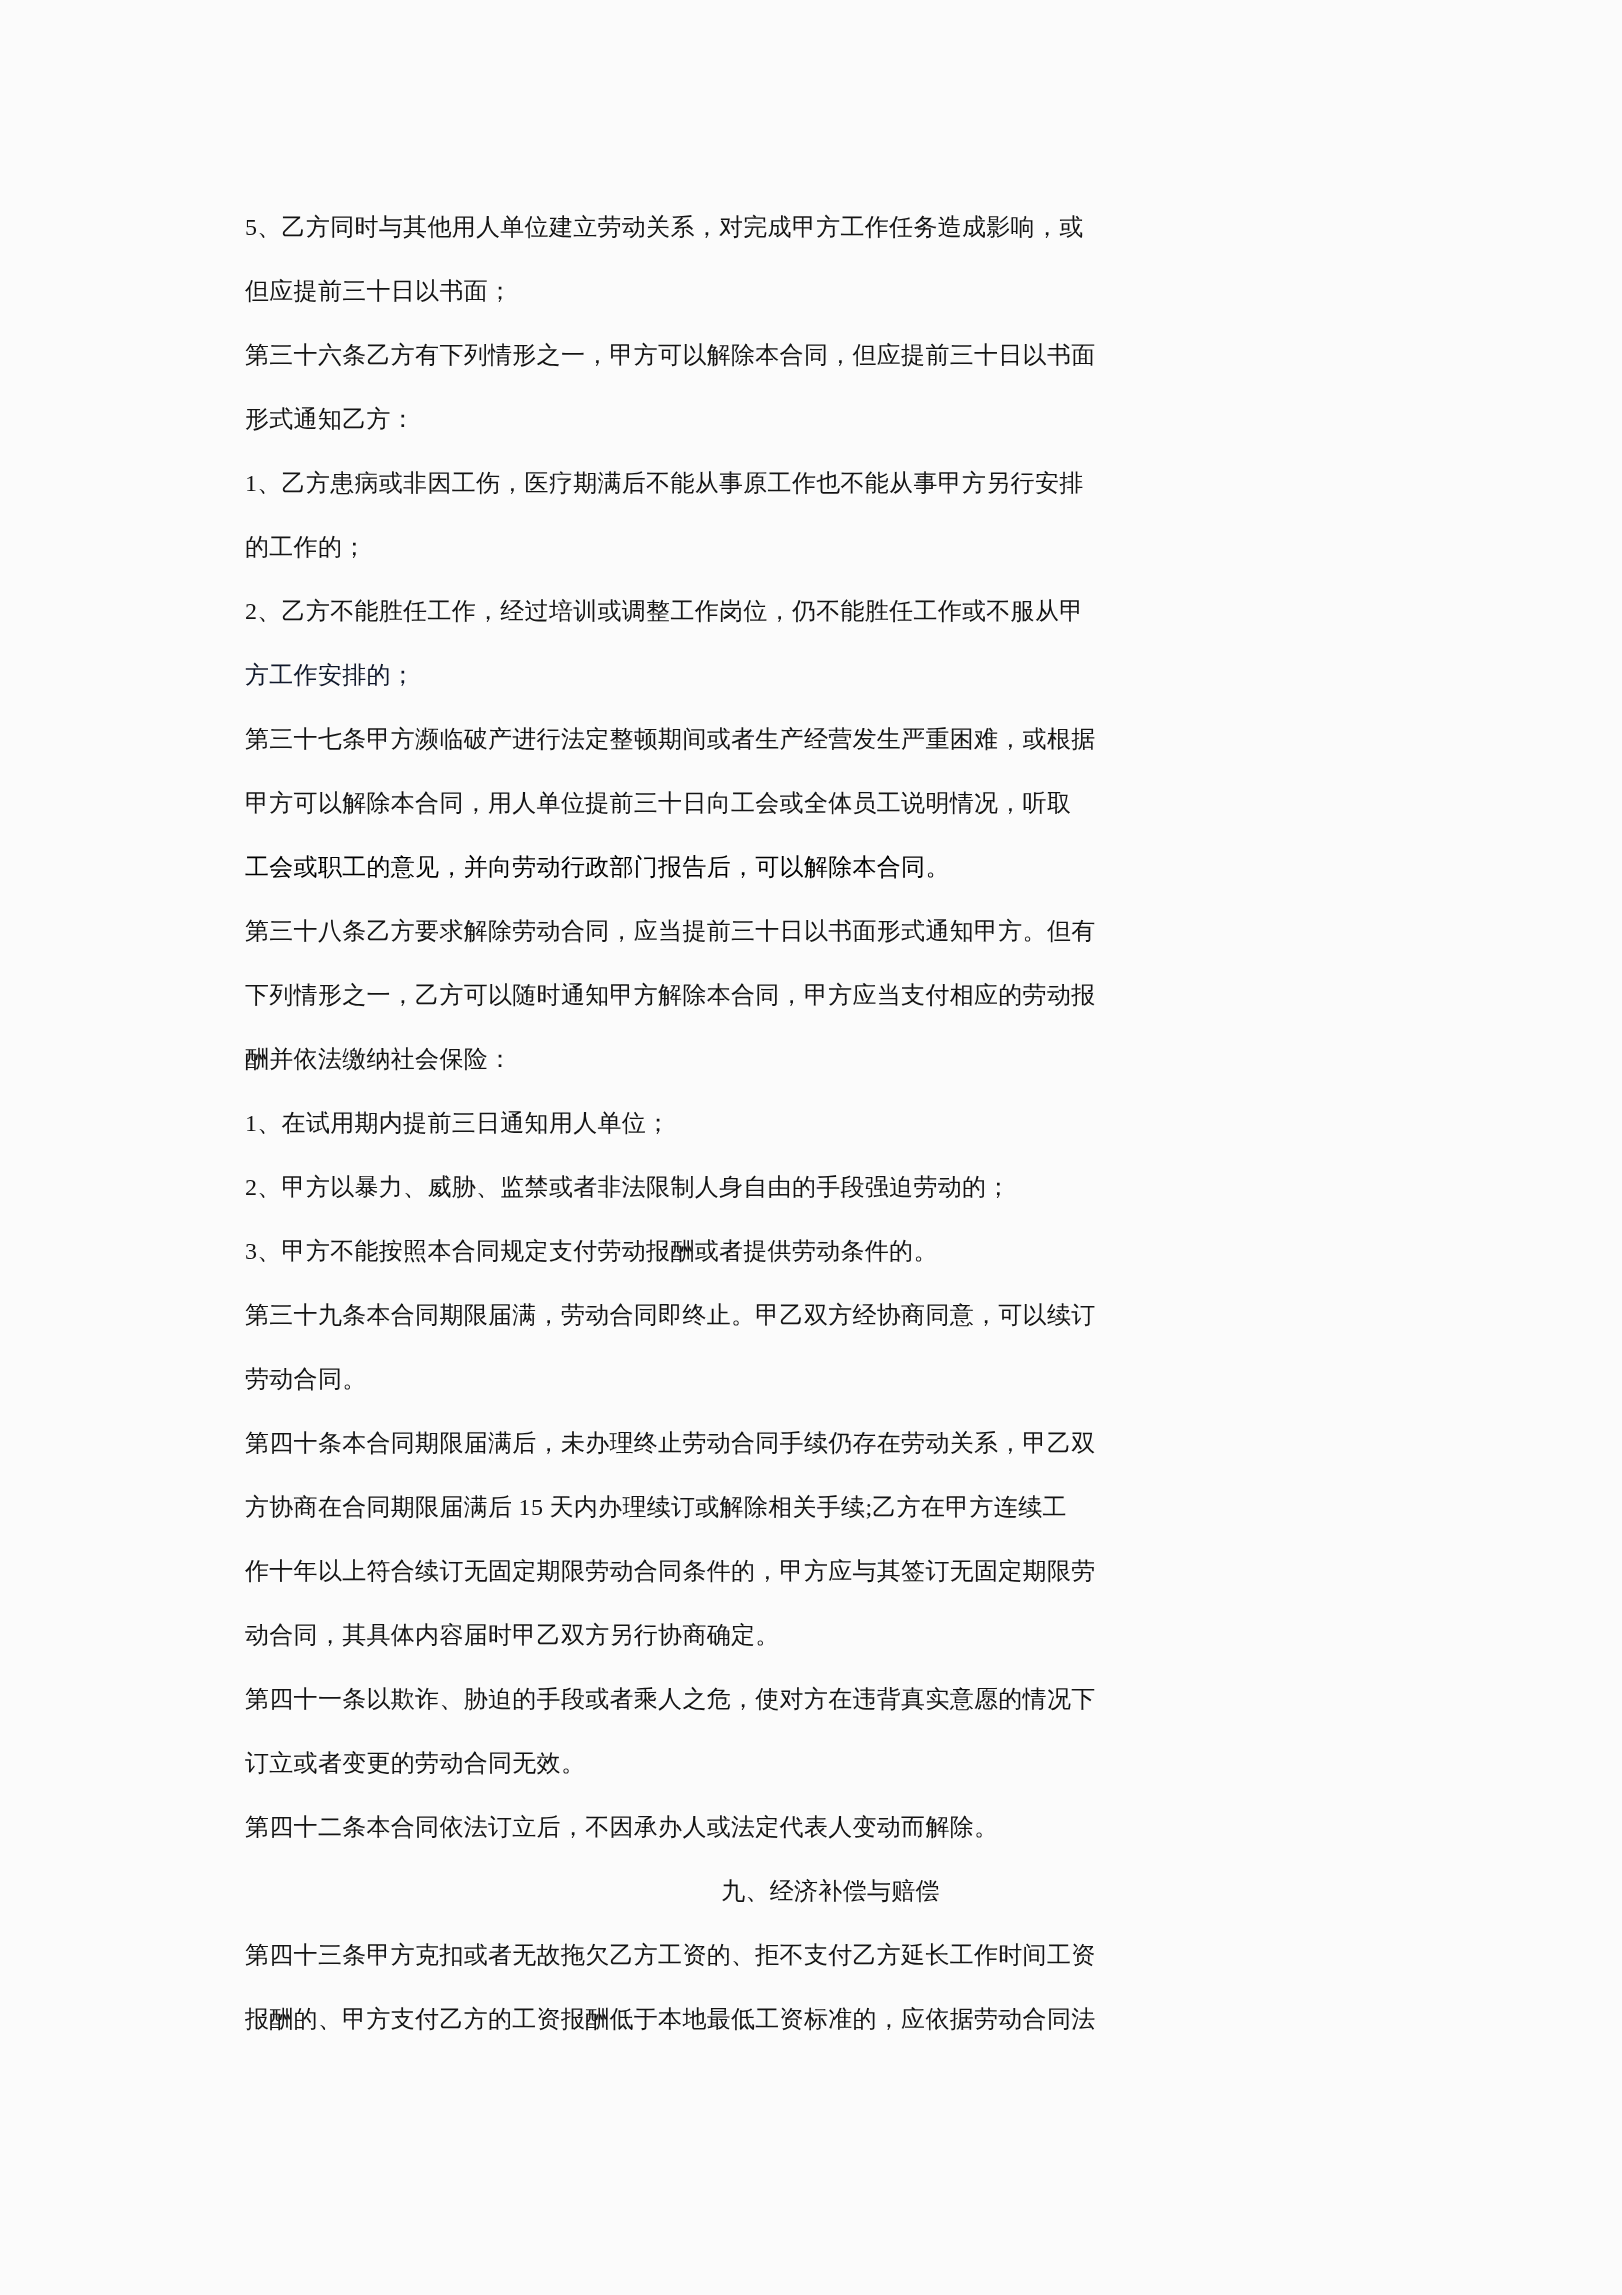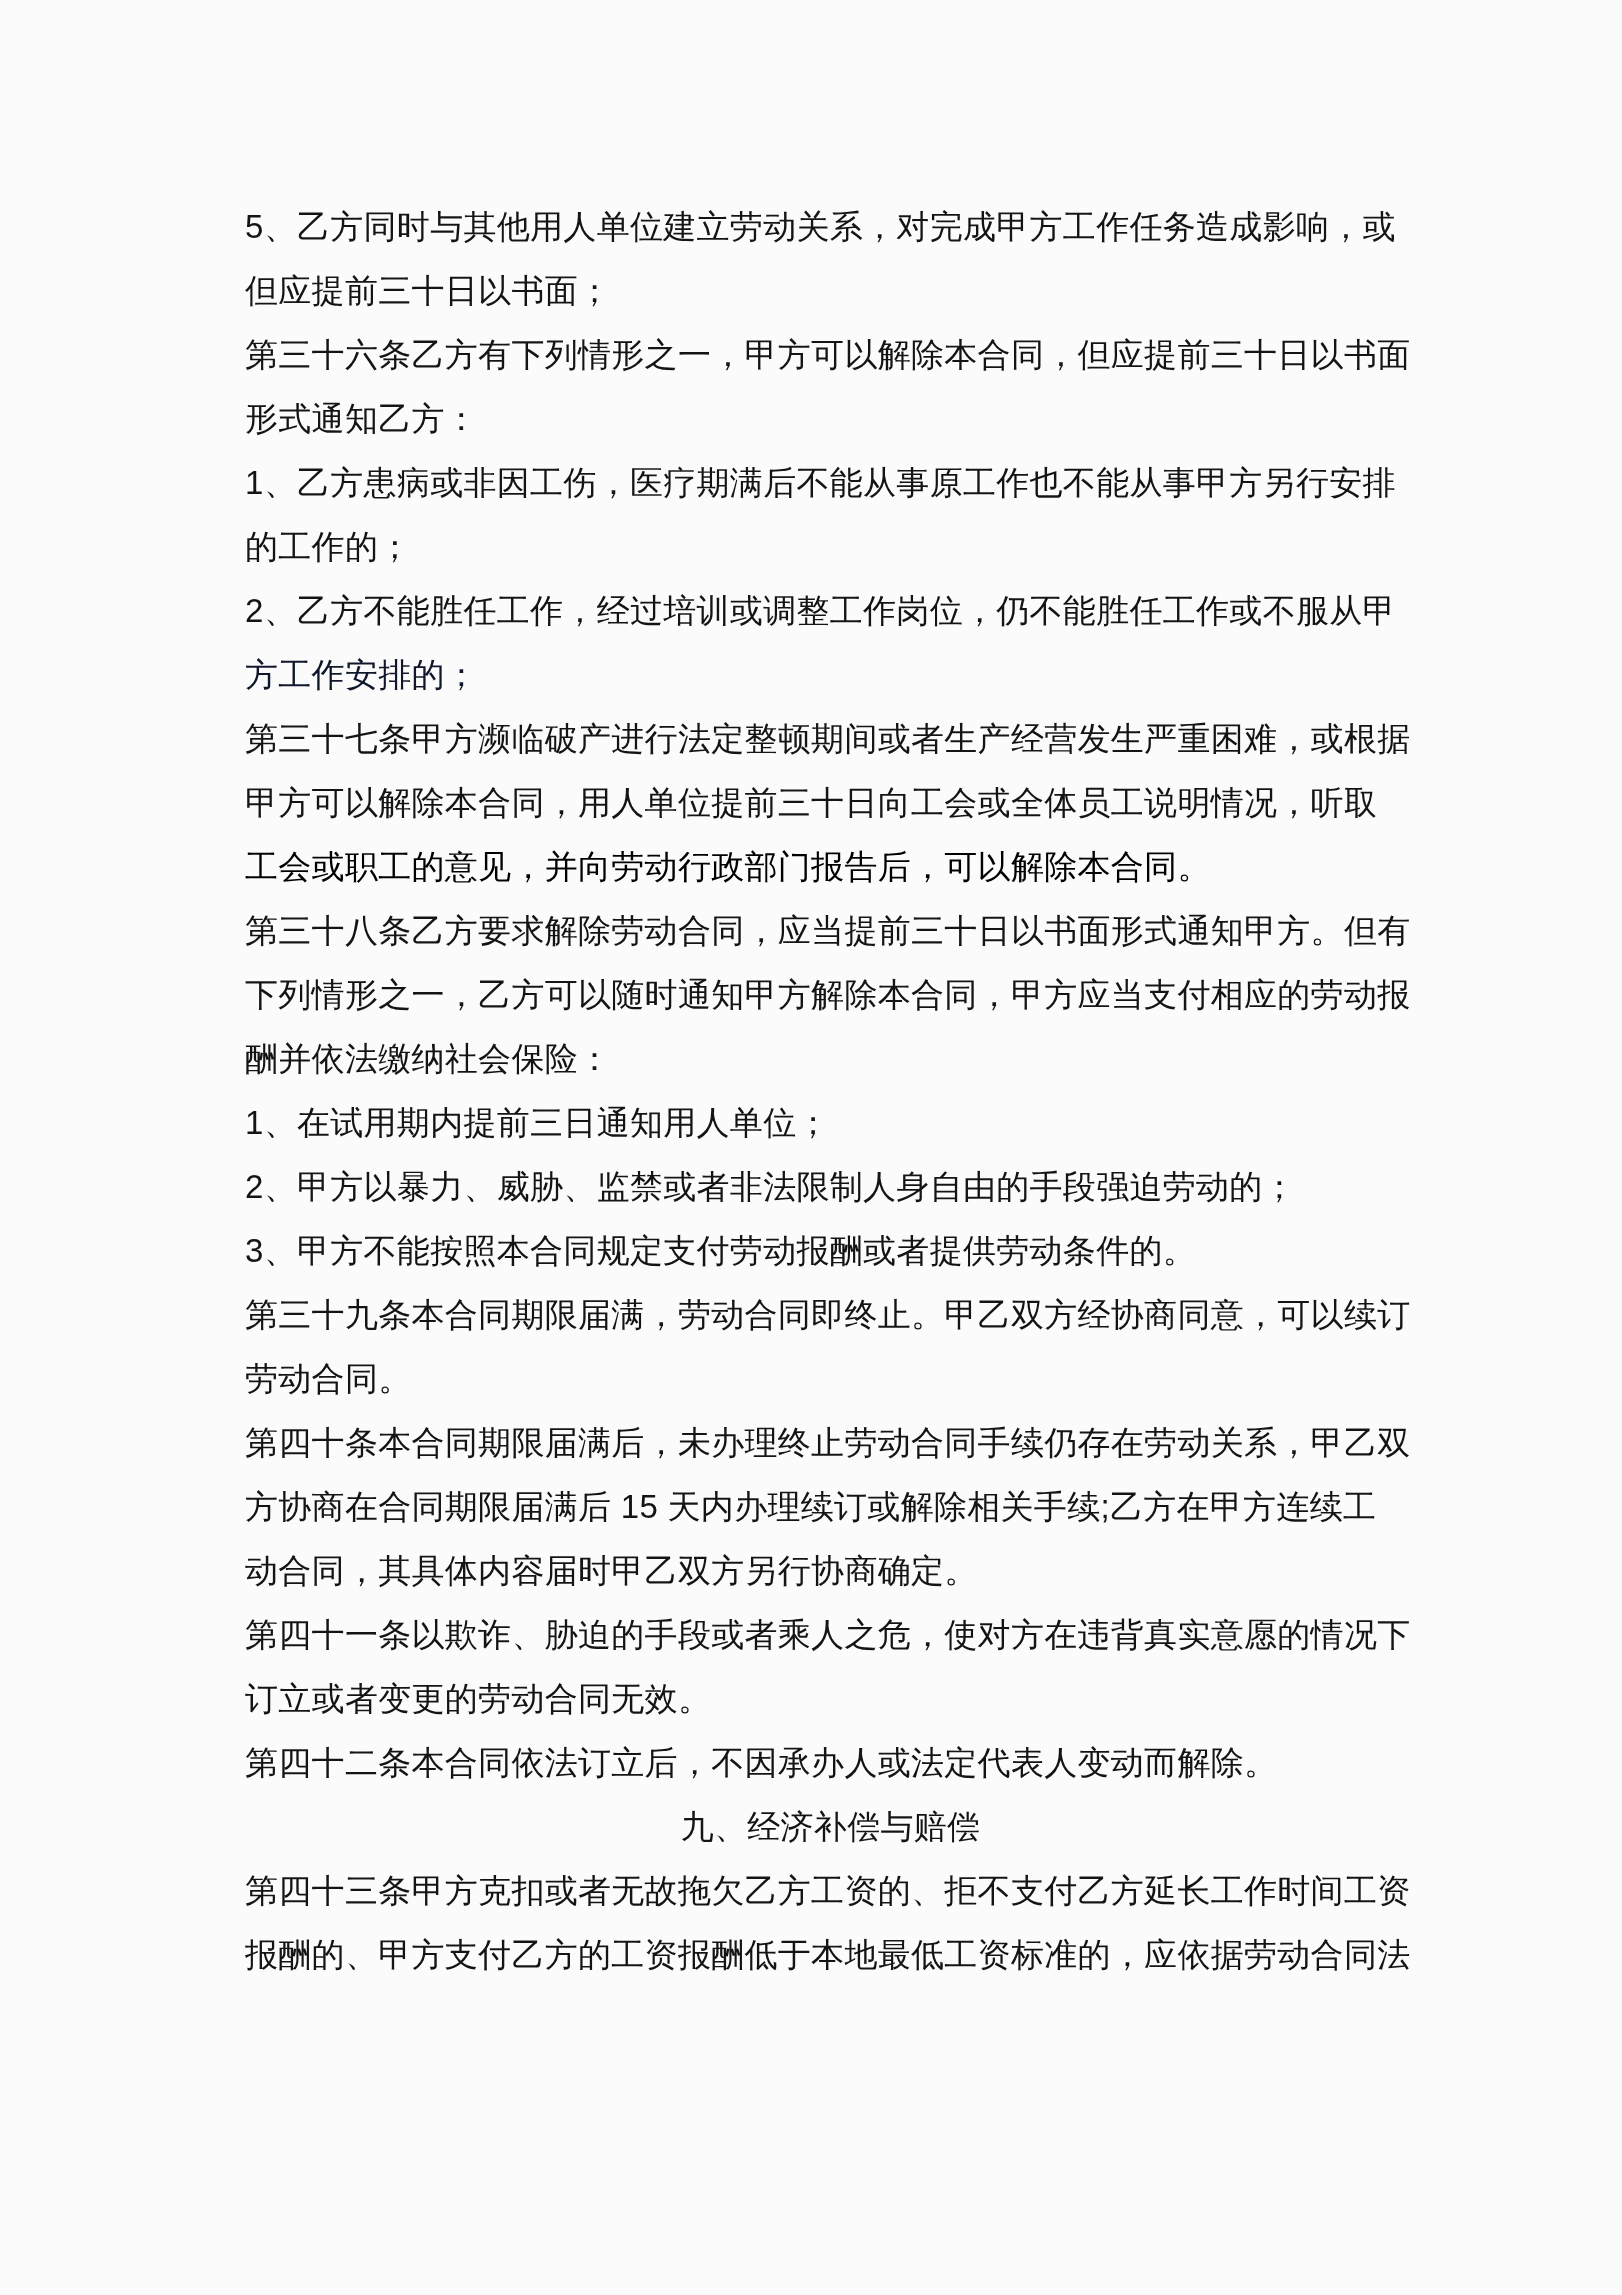--- a/index.html
+++ b/index.html
@@ -20,22 +20,22 @@
   }
   .text-block {
     position: absolute;
     left: 245px;
     top: 195px;
     width: 1171px;
   }
   .line {
     margin: 0;
     padding: 0;
-    font-family: Liberation Sans, sans-serif;
-    font-size: 33px;
+    font-family: Liberation Serif, serif;
+    font-size: 24px;
     line-height: 64px;
     color: #141414;
     white-space: nowrap;
     letter-spacing: 0.3px;
     font-weight: 400;
   }
 </style>
 </head>
 <body style="background: rgb(251, 251, 251);">
 
@@ -55,20 +55,21 @@
       <p class="line" style="color: rgb(20, 20, 20);">第三十八条乙方要求解除劳动合同，应当提前三十日以书面形式通知甲方。但有</p>
       <p class="line" style="color: rgb(20, 20, 20);">下列情形之一，乙方可以随时通知甲方解除本合同，甲方应当支付相应的劳动报</p>
       <p class="line" style="color: rgb(20, 20, 20);">酬并依法缴纳社会保险：</p>
       <p class="line" style="color: rgb(20, 20, 20);">1、在试用期内提前三日通知用人单位；</p>
       <p class="line" style="color: rgb(20, 20, 20);">2、甲方以暴力、威胁、监禁或者非法限制人身自由的手段强迫劳动的；</p>
       <p class="line" style="color: rgb(20, 20, 20);">3、甲方不能按照本合同规定支付劳动报酬或者提供劳动条件的。</p>
       <p class="line" style="color: rgb(20, 20, 20);">第三十九条本合同期限届满，劳动合同即终止。甲乙双方经协商同意，可以续订</p>
       <p class="line" style="color: rgb(20, 20, 20);">劳动合同。</p>
       <p class="line" style="color: rgb(20, 20, 20);">第四十条本合同期限届满后，未办理终止劳动合同手续仍存在劳动关系，甲乙双</p>
       <p class="line" style="color: rgb(20, 20, 20);">方协商在合同期限届满后 15 天内办理续订或解除相关手续;乙方在甲方连续工</p>
+      <p class="line" style="color: rgb(20, 20, 20);">作十年以上符合续订无固定期限劳动合同条件的，甲方应与其签订无固定期限劳</p>
       <p class="line" style="color: rgb(20, 20, 20);">动合同，其具体内容届时甲乙双方另行协商确定。</p>
       <p class="line" style="color: rgb(20, 20, 20);">第四十一条以欺诈、胁迫的手段或者乘人之危，使对方在违背真实意愿的情况下</p>
       <p class="line" style="color: rgb(20, 20, 20);">订立或者变更的劳动合同无效。</p>
       <p class="line" style="color: rgb(20, 20, 20);">第四十二条本合同依法订立后，不因承办人或法定代表人变动而解除。</p>
       <p class="line" style="color: rgb(20, 20, 20); text-align: center;">九、经济补偿与赔偿</p>
       <p class="line" style="color: rgb(20, 20, 20);">第四十三条甲方克扣或者无故拖欠乙方工资的、拒不支付乙方延长工作时间工资</p>
       <p class="line" style="color: rgb(20, 20, 20);">报酬的、甲方支付乙方的工资报酬低于本地最低工资标准的，应依据劳动合同法</p>
     </div>
 </div>
 

